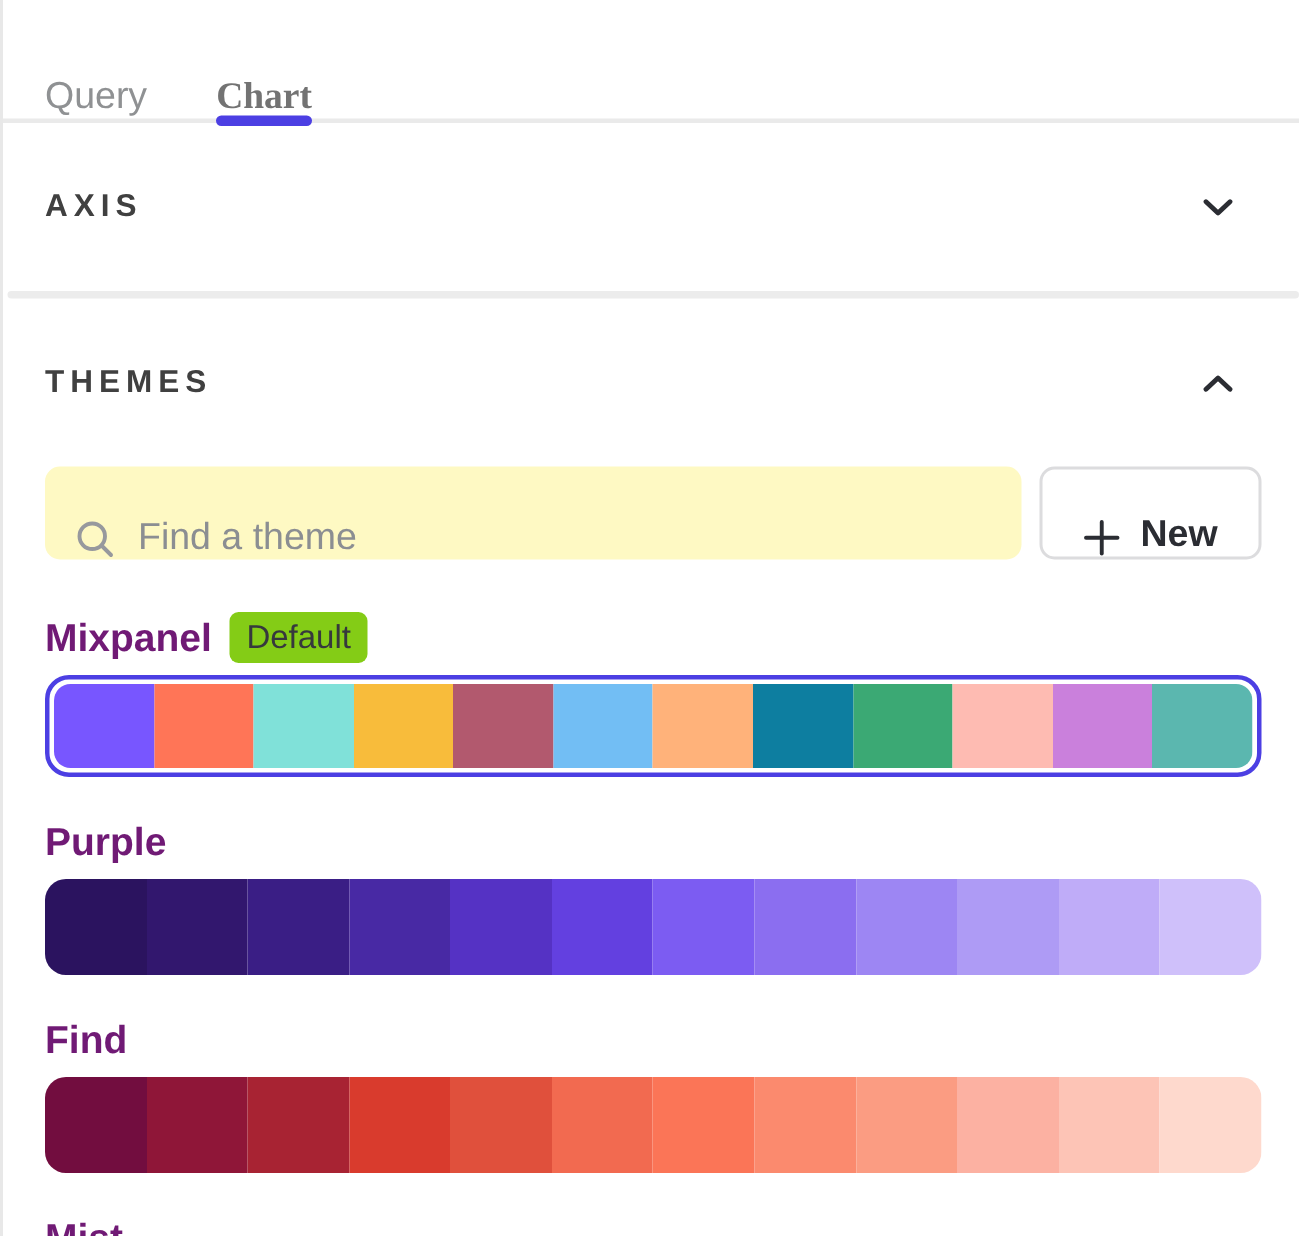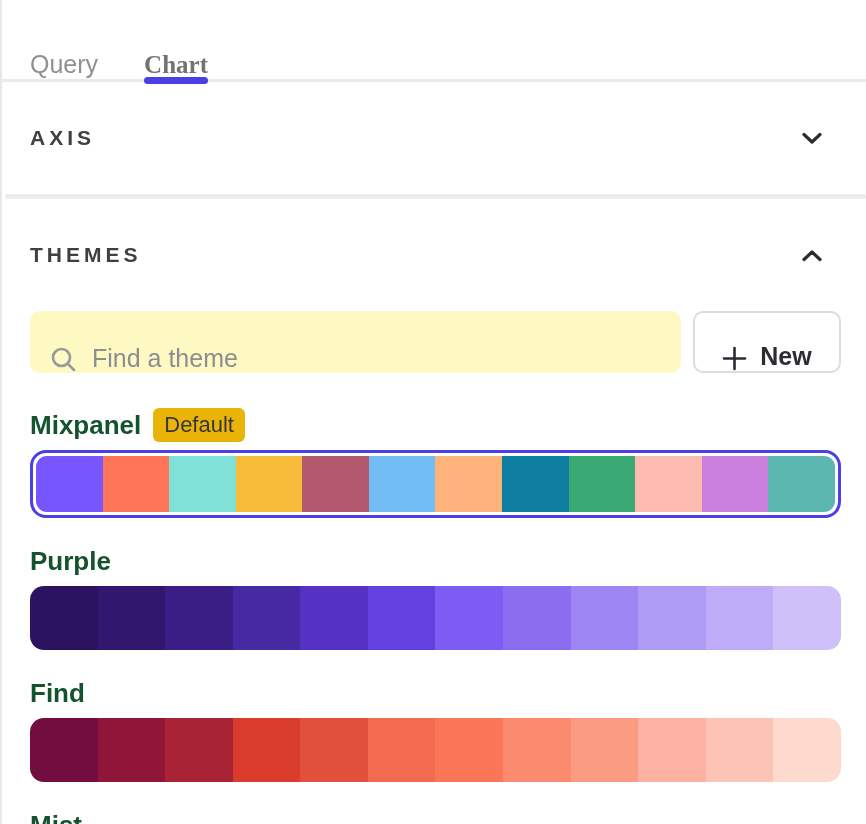--- a/index.html
+++ b/index.html
@@ -37,22 +37,22 @@
     font-size:25px; color:#26282D; font-family:"Liberation Sans", sans-serif; }
   .search-box input::placeholder { color:#8B8E92; opacity:1; }
   .new-btn { width:148px; height:62px; background:#fff; border:2px solid #DCDCDE;
     border-radius:10px; display:flex; align-items:flex-end; justify-content:center;
     gap:13px; font-size:25px; font-weight:600; color:#2B2D33; cursor:pointer; }
 
   
   .theme-list { margin:36px 25px 0 28px; }
   .theme-entry + .theme-entry { margin-top:27px; }
   .theme-label-row { display:flex; align-items:center; gap:12px; height:32px; }
-  .theme-name { font-size:26px; font-weight:600; color:#14532d; }
-  .badge { background:#eab308; border-radius:6px; padding:4px 11px;
+  .theme-name { font-size:26px; font-weight:600; color:#701a75; }
+  .badge { background:#84cc16; border-radius:6px; padding:4px 11px;
     font-size:22px; font-weight:400; color:#36383D; }
   .swatch-wrap { margin-top:9px; }
   .swatch-wrap .swatch-row { display:flex; height:64px; border-radius:14px; overflow:hidden; }
   .swatch-wrap.selected { border:3px solid #4C3FE3; border-radius:16px; padding:3px; }
   .swatch-wrap.selected .swatch-row { height:56px; border-radius:11px; }
   .swatch { flex:1; }
 </style>
 </head>
 <body>
 

